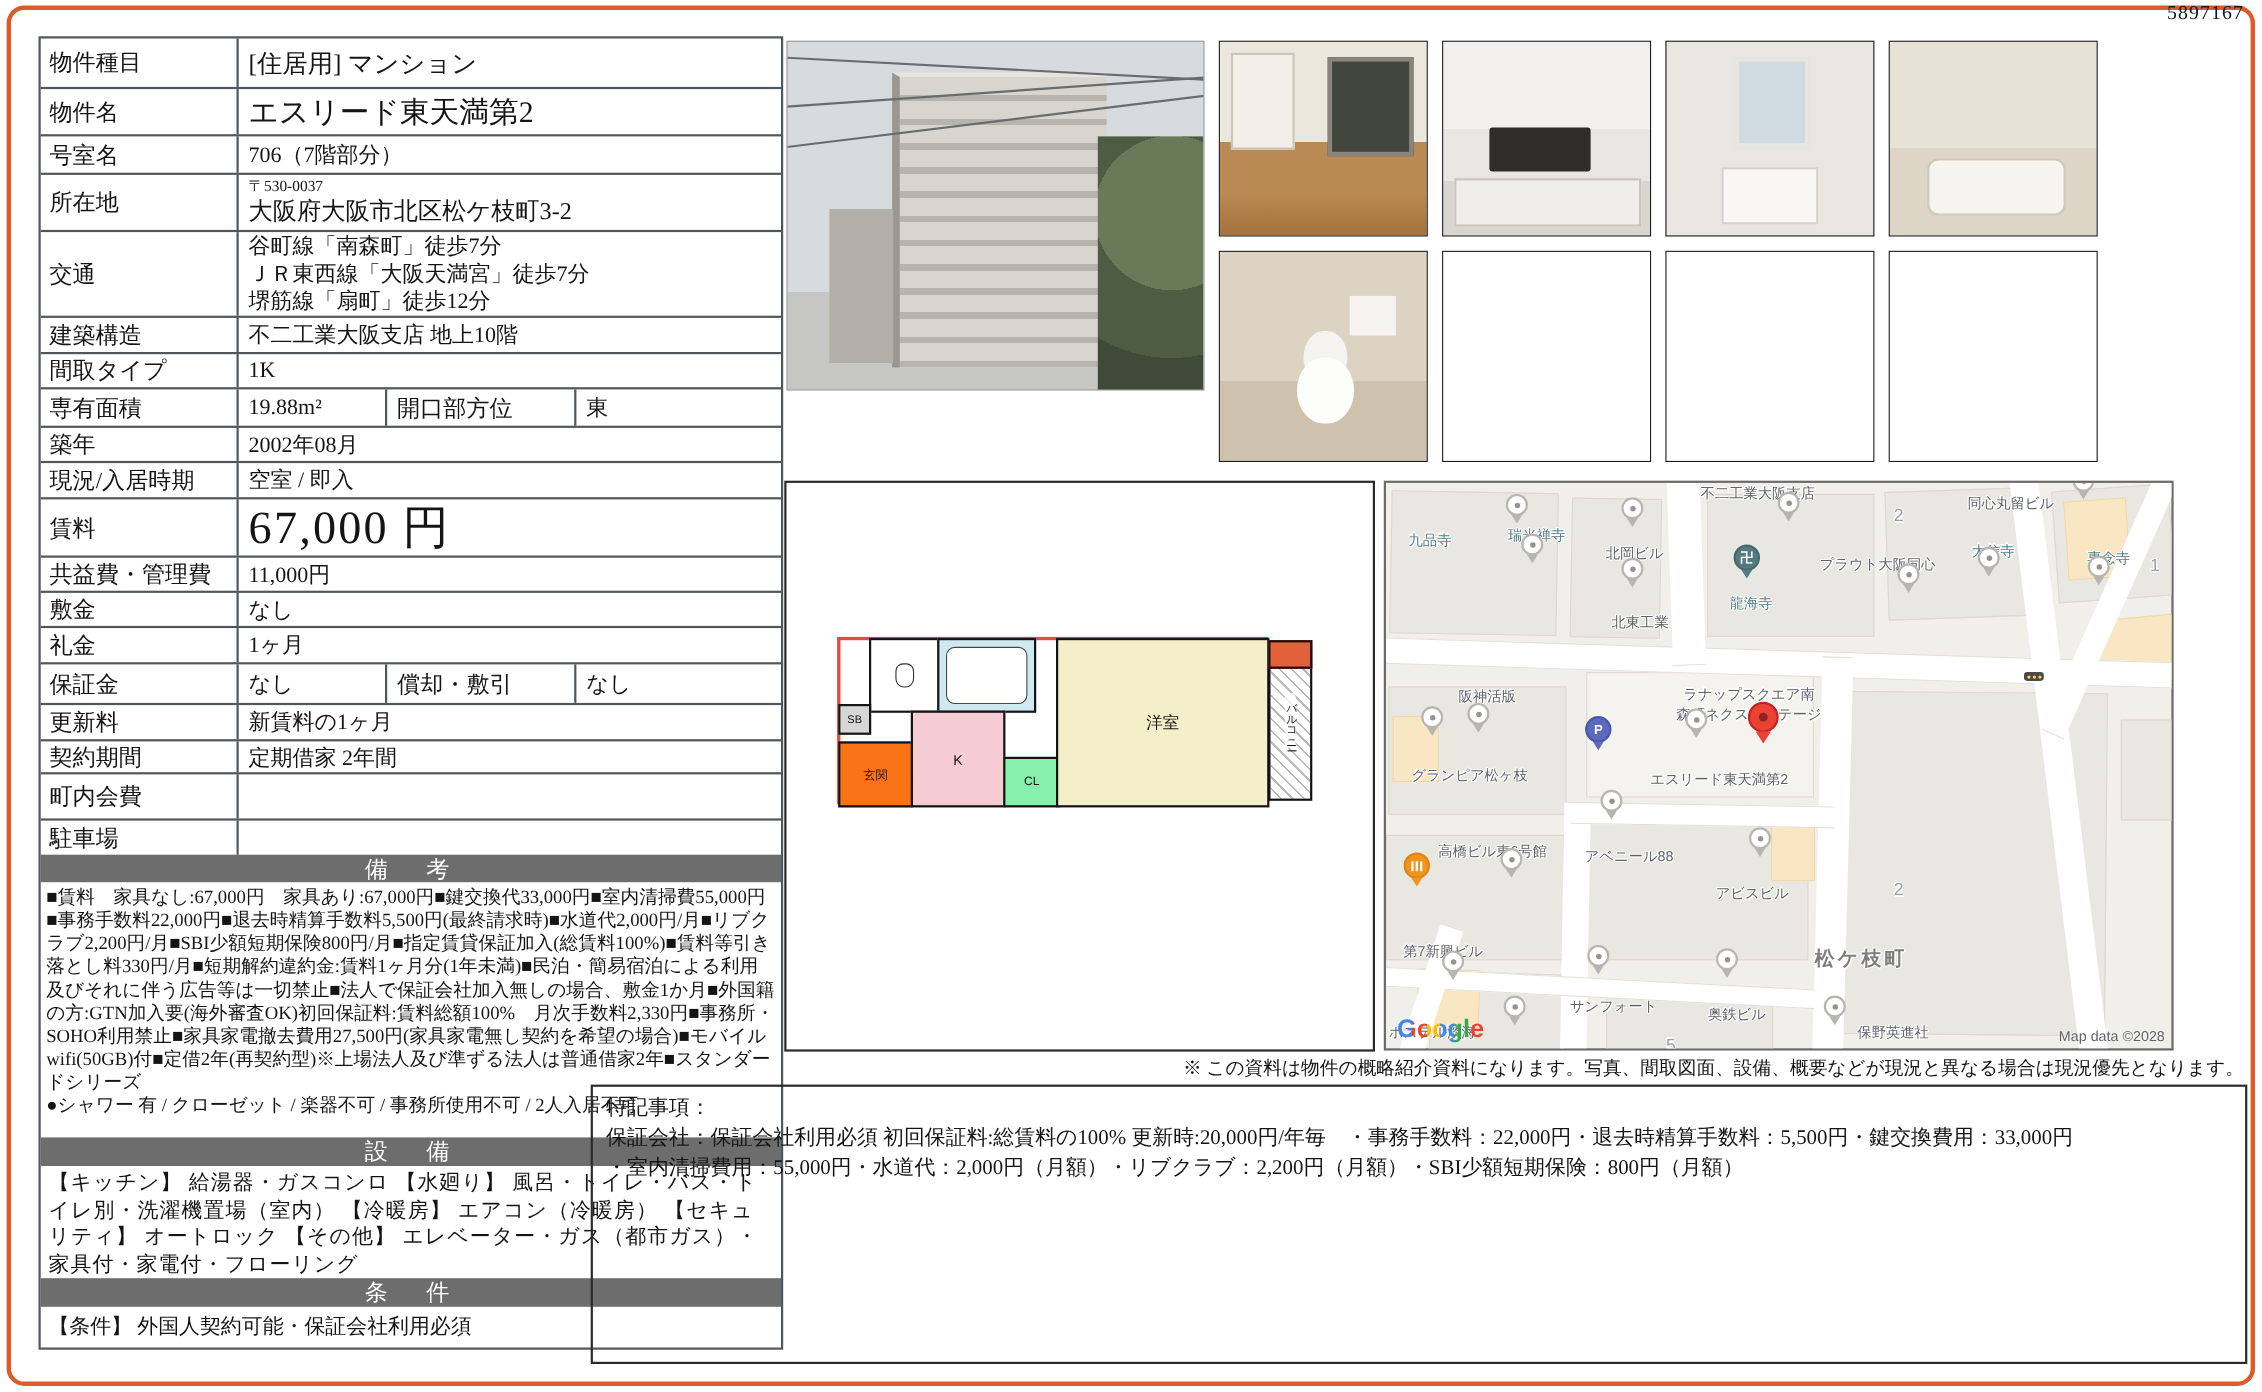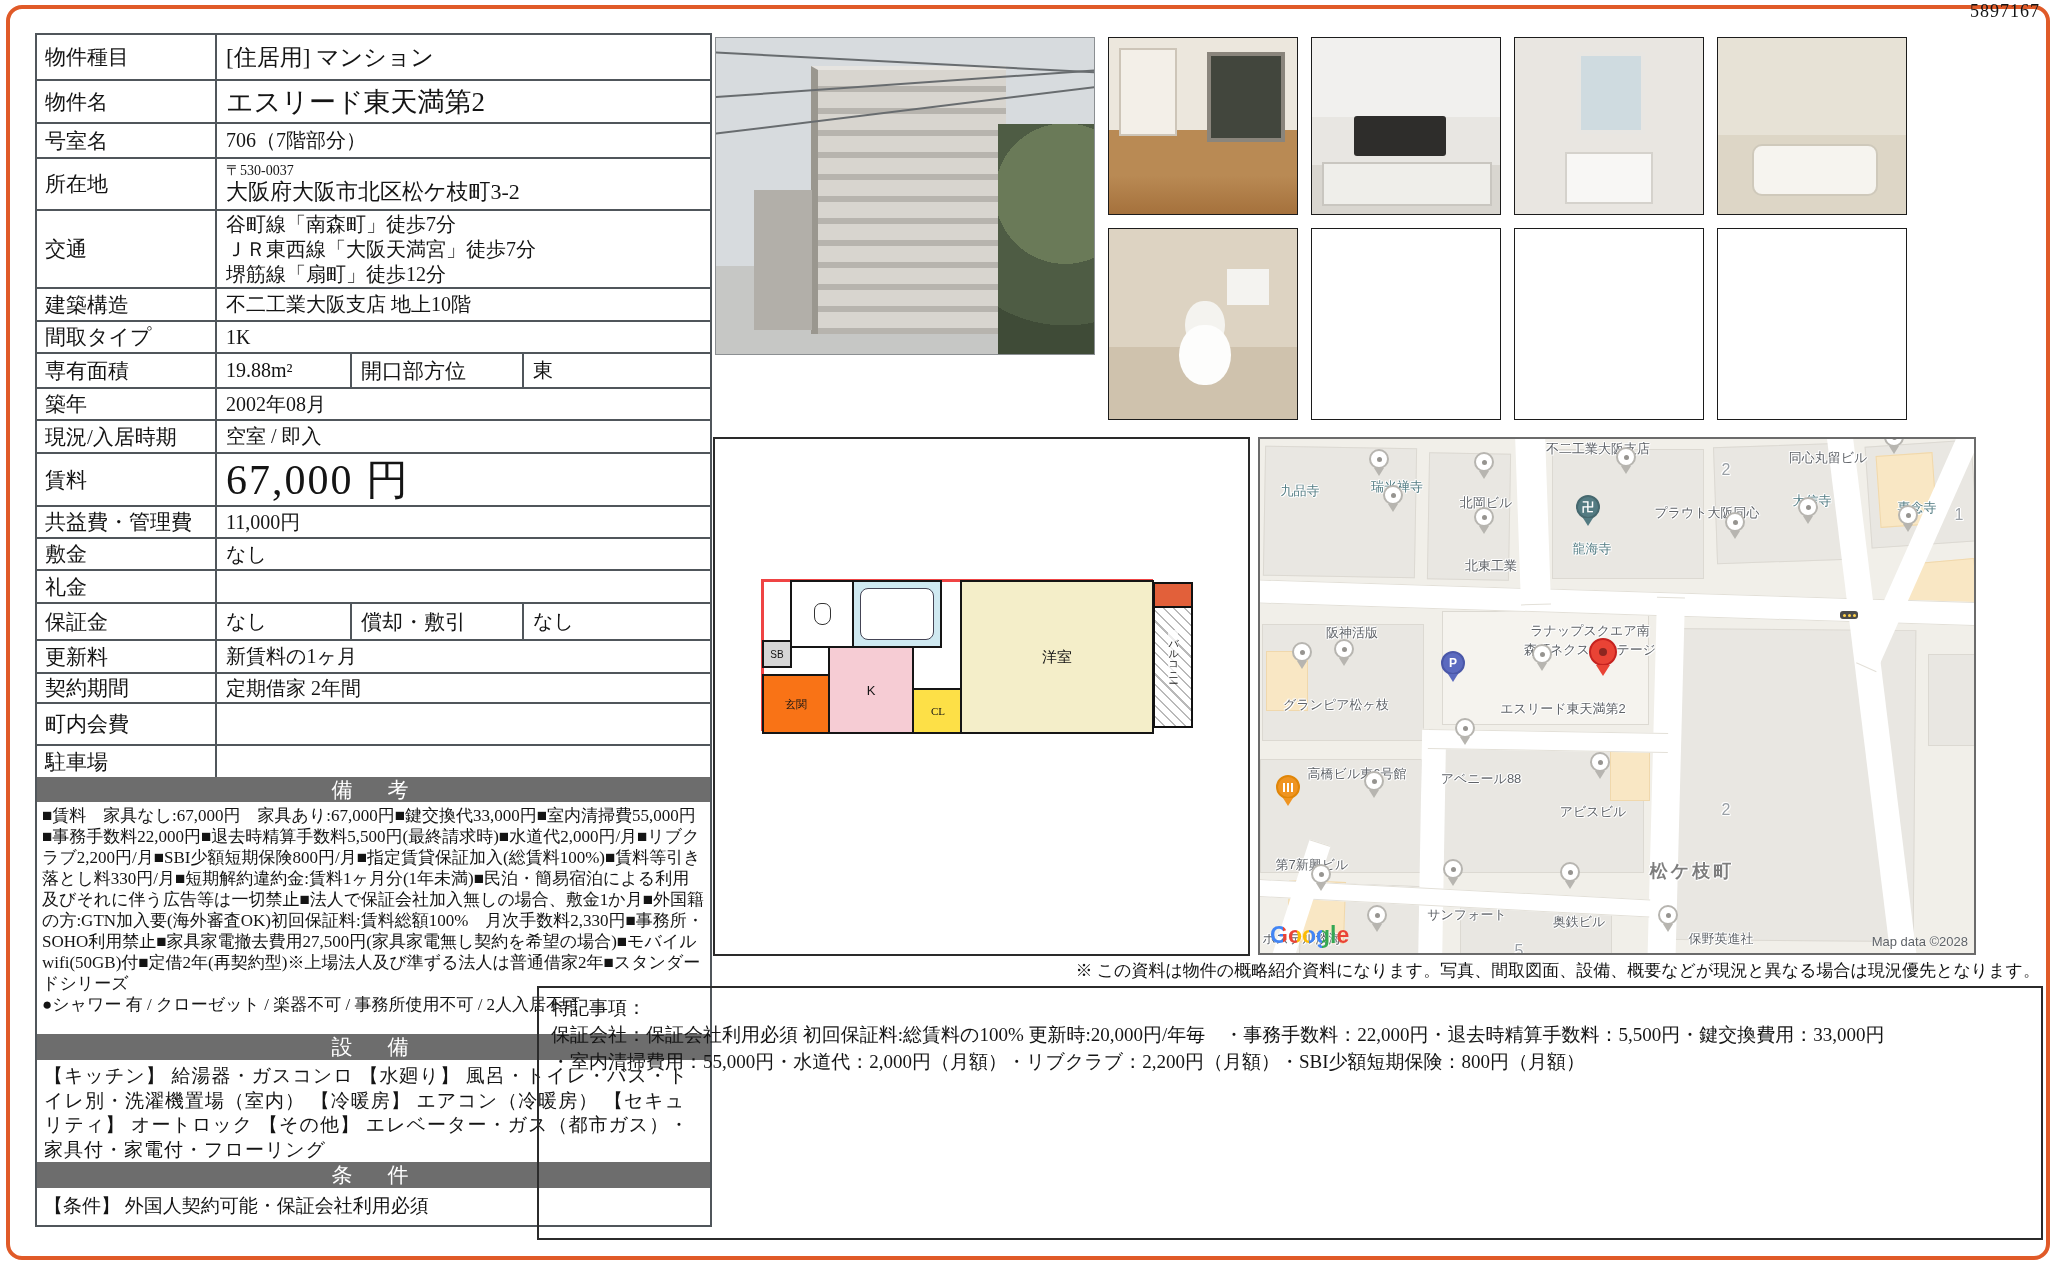--- a/index.html
+++ b/index.html
@@ -65,21 +65,21 @@
   .plan-panel{position:absolute;left:713px;top:437px;width:537px;height:519px;border:2px solid #2a2a2a;background:#fff;box-sizing:border-box;}
   .fp-wall{position:absolute;left:46px;top:140px;width:392px;height:152px;border:3px solid #ef4444;background:#fff;box-sizing:border-box;}
   .fp{position:absolute;box-sizing:border-box;border:2px solid #151515;display:flex;align-items:center;justify-content:center;}
   .fp-wc{left:26px;top:-2px;width:64px;height:68px;background:#fff;}
   .fp-toilet{width:15px;height:20px;background:#fff;border:1.5px solid #333;border-radius:7px 7px 8px 8px;}
   .fp-bath{left:88px;top:-2px;width:90px;height:68px;background:#cfe9f1;}
   .fp-tub{position:absolute;inset:6px;background:#fff;border:1.5px solid #445;border-radius:8px;}
   .fp-sb{left:-2px;top:58px;width:30px;height:28px;background:#d6d6d6;font-size:10px;font-family:"Liberation Sans",sans-serif;}
   .fp-genkan{left:-2px;top:92px;width:68px;height:60px;background:#f97316;font-size:11px;}
   .fp-k{left:64px;top:64px;width:86px;height:88px;background:#f6ccd4;font-size:13px;font-family:"Liberation Sans",sans-serif;}
-  .fp-cl{left:148px;top:106px;width:52px;height:46px;background:#fde047;font-size:11px;font-family:Liberation Serif, serif;}
+  .fp-cl{left:148px;top:106px;width:52px;height:46px;background:#86efac;font-size:11px;font-family:Liberation Sans, sans-serif;}
   .fp-room{left:196px;top:-2px;width:194px;height:154px;background:#f4eec9;font-size:15px;}
   .fp-balcony{position:absolute;left:438px;top:143px;width:40px;height:146px;border:2px solid #111;box-sizing:border-box;
       background:repeating-linear-gradient(45deg,#fff 0 6px,#b9b9b9 6px 7.5px);display:flex;align-items:center;justify-content:center;}
   .fp-balc-cap{position:absolute;left:-2px;top:-2px;width:40px;height:26px;background:#e2603a;border:2px solid #111;box-sizing:border-box;}
   .fp-balc-label{writing-mode:vertical-rl;font-size:10px;background:rgba(255,255,255,.75);line-height:1;padding:2px 0;}
 
   
   .map-panel{position:absolute;left:1258px;top:437px;width:718px;height:518px;border:2px solid #6b6b6b;
              background:#f1efe9;box-sizing:border-box;overflow:hidden;}
   .blk{position:absolute;background:#e9e7e2;border:1px solid #dcd9d2;}
@@ -184,20 +184,21 @@
   <div class="row" style="height:32px">
       <div class="cl">共益費・管理費</div>
       <div class="cv">11,000円</div>
     </div>
   <div class="row" style="height:32px">
       <div class="cl">敷金</div>
       <div class="cv">なし</div>
     </div>
   <div class="row" style="height:33px">
       <div class="cl">礼金</div>
+      <div class="cv">1ヶ月</div>
     </div>
   <div class="row" style="height:37px">
     <div class="cl">保証金</div>
     <div class="cm">なし</div>
     <div class="cl2">償却・敷引</div>
     <div class="cv">なし</div>
   </div>
   <div class="row" style="height:33px">
       <div class="cl">更新料</div>
       <div class="cv">新賃料の1ヶ月</div>

